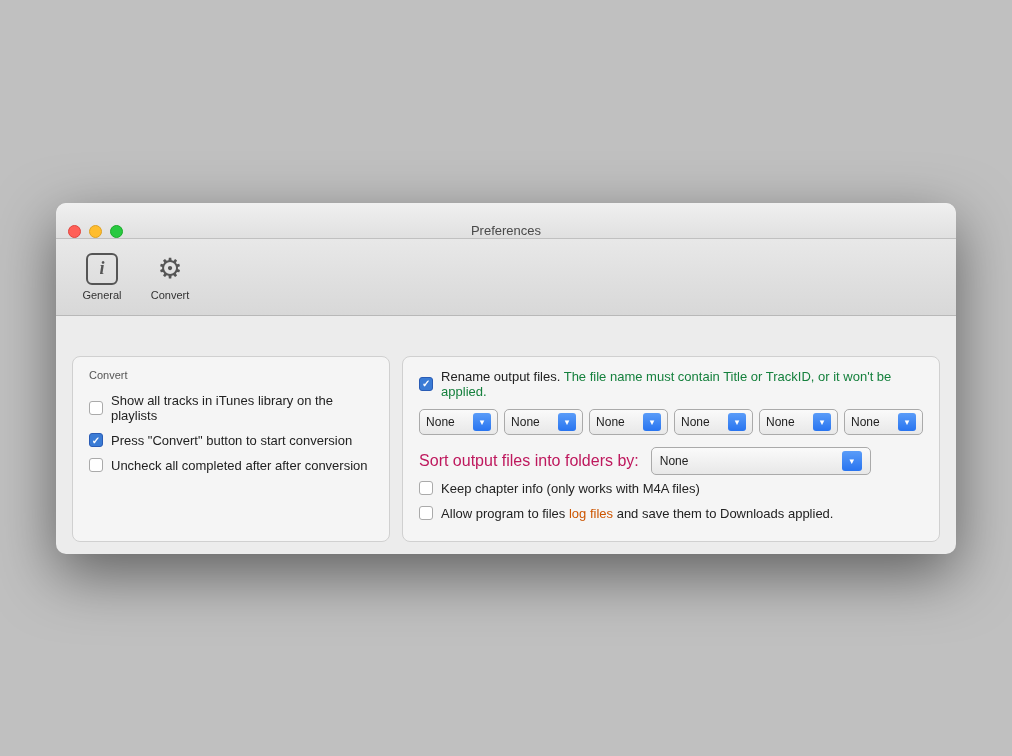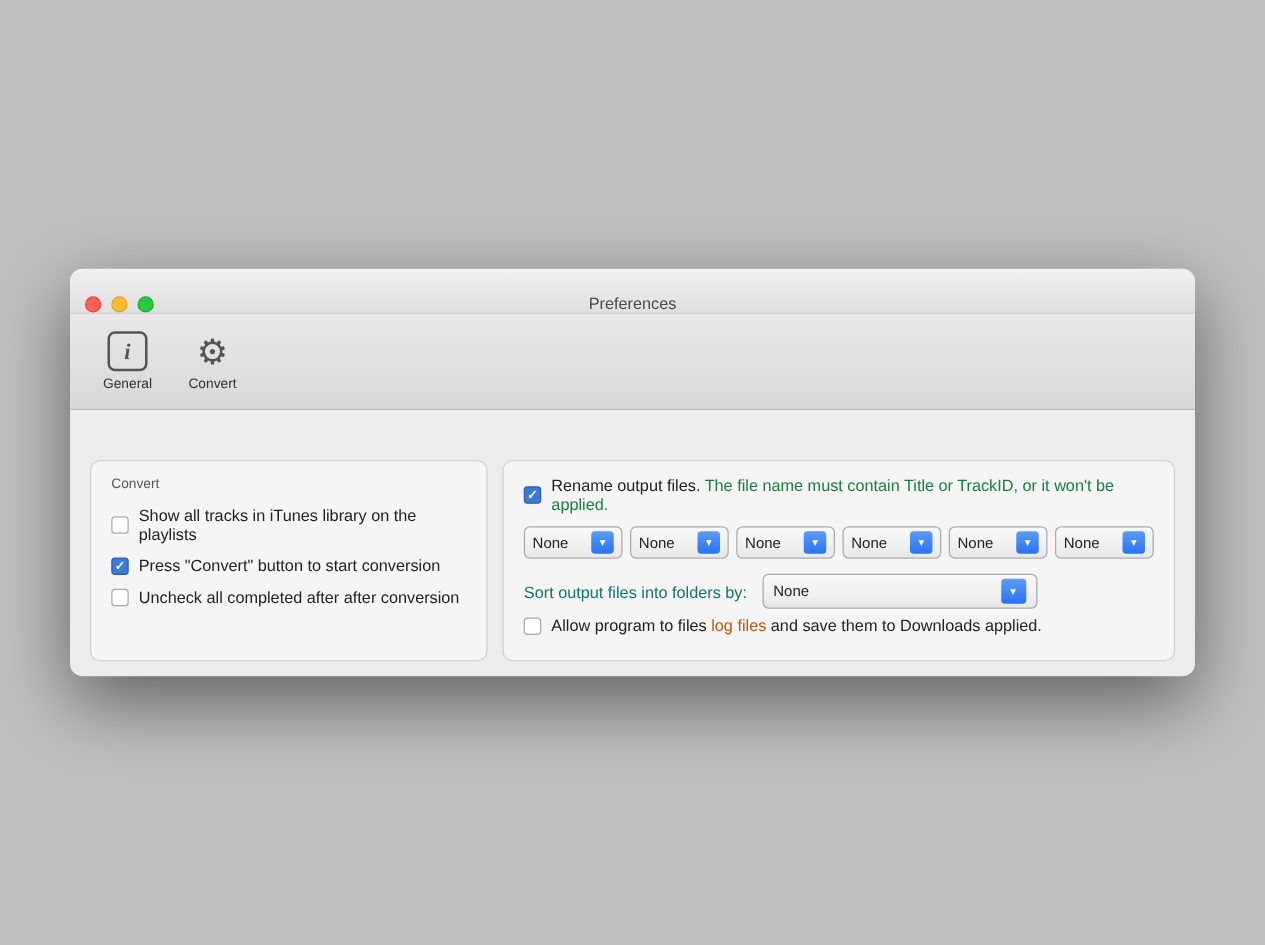--- a/index.html
+++ b/index.html
@@ -185,22 +185,22 @@
       font-size: 9px;
       flex-shrink: 0;
     }
     .sort-row {
       display: flex;
       align-items: center;
       gap: 12px;
       margin-top: 4px;
     }
     .sort-label {
-      font-size: 13px;
-      color: #0f766e;
+      font-size: 16px;
+      color: #be185d;
       white-space: nowrap;
       text-align: center;
     }
     .sort-dropdown {
       display: flex;
       align-items: center;
       background: linear-gradient(to bottom, #fafafa, #e8e8e8);
       border: 1px solid #aaa;
       border-radius: 5px;
       padding: 3px 8px;
@@ -317,20 +317,24 @@
       <div class="sort-row">
         <span class="sort-label">Sort output files into folders by:</span>
         <div class="sort-dropdown">
           <span class="sort-dropdown-label">None</span>
           <div class="sort-dropdown-arrow">▾</div>
         </div>
       </div>
 
       <div class="metadata-section">
 
+        <div class="checkbox-row">
+          <div class="checkbox"></div>
+          <span class="checkbox-label">Keep chapter info (only works with  M4A files)</span>
+        </div>
 
         <div class="checkbox-row">
           <div class="checkbox"></div>
           <span class="checkbox-label">
             <span>Allow program to files </span><span style="color:#cc5500;text-align:center;">log files</span><span> and save them to Downloads applied.</span>
           </span>
         </div>
       </div>
     </div>
 

